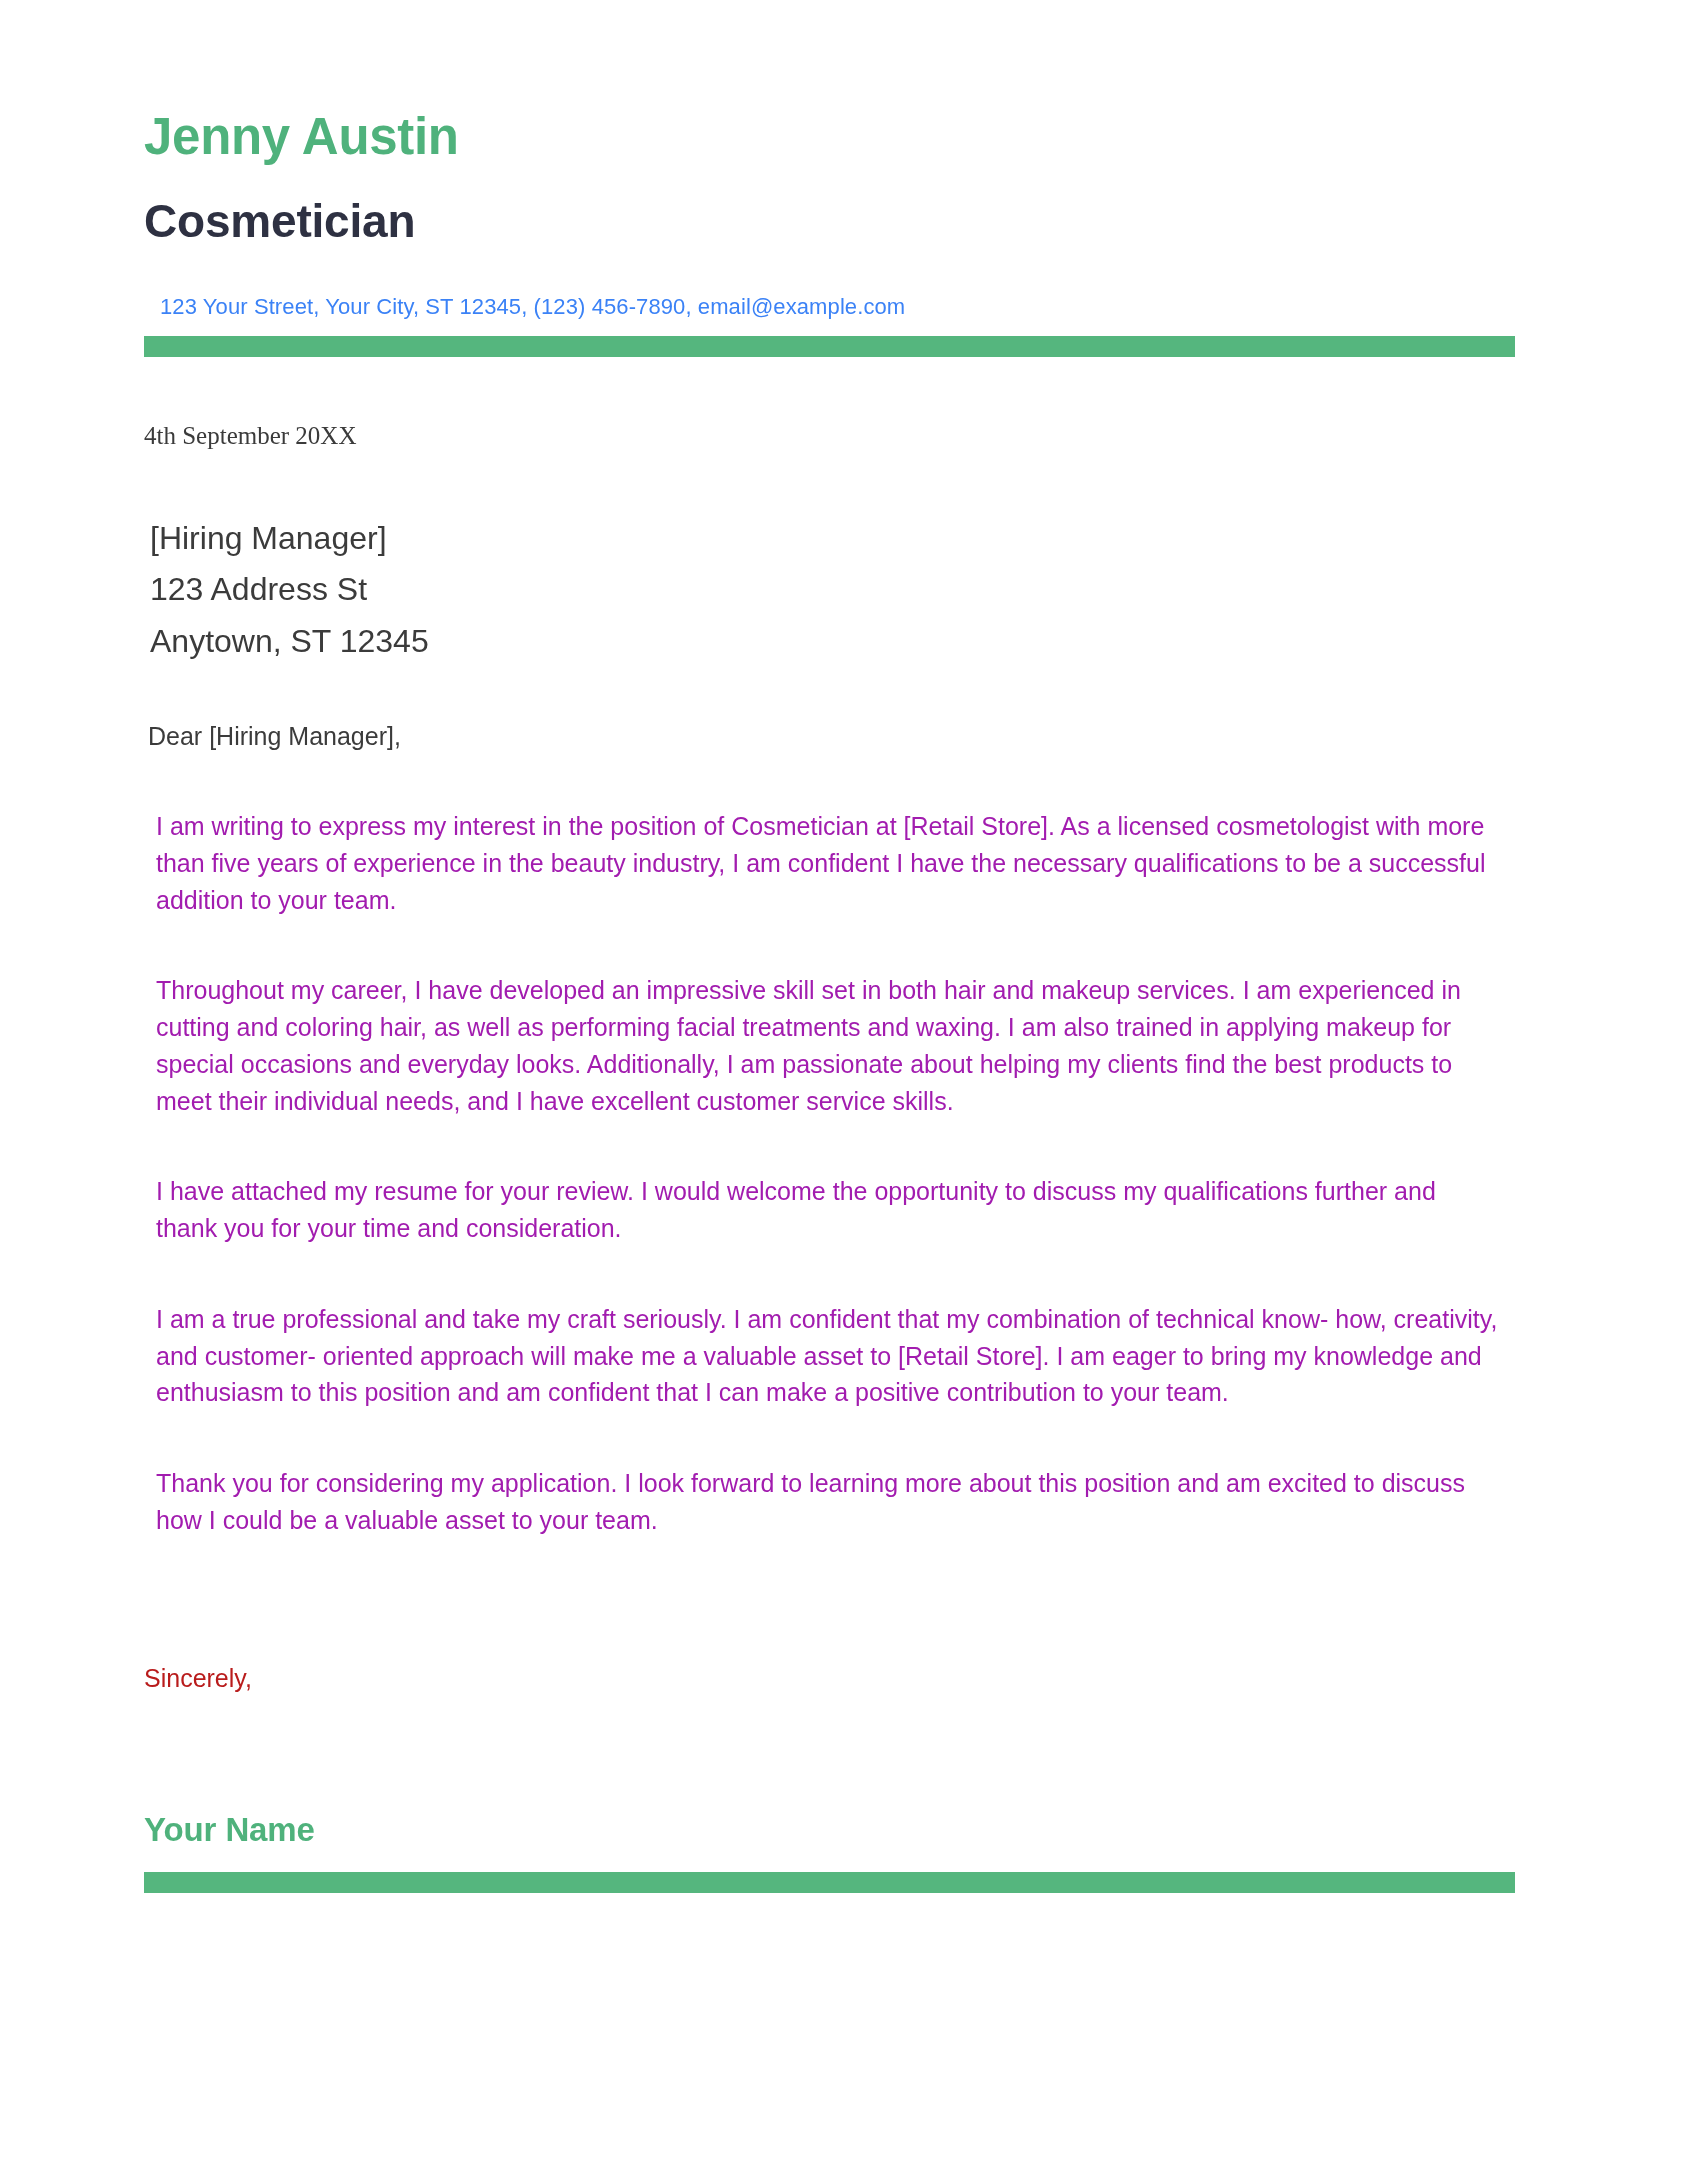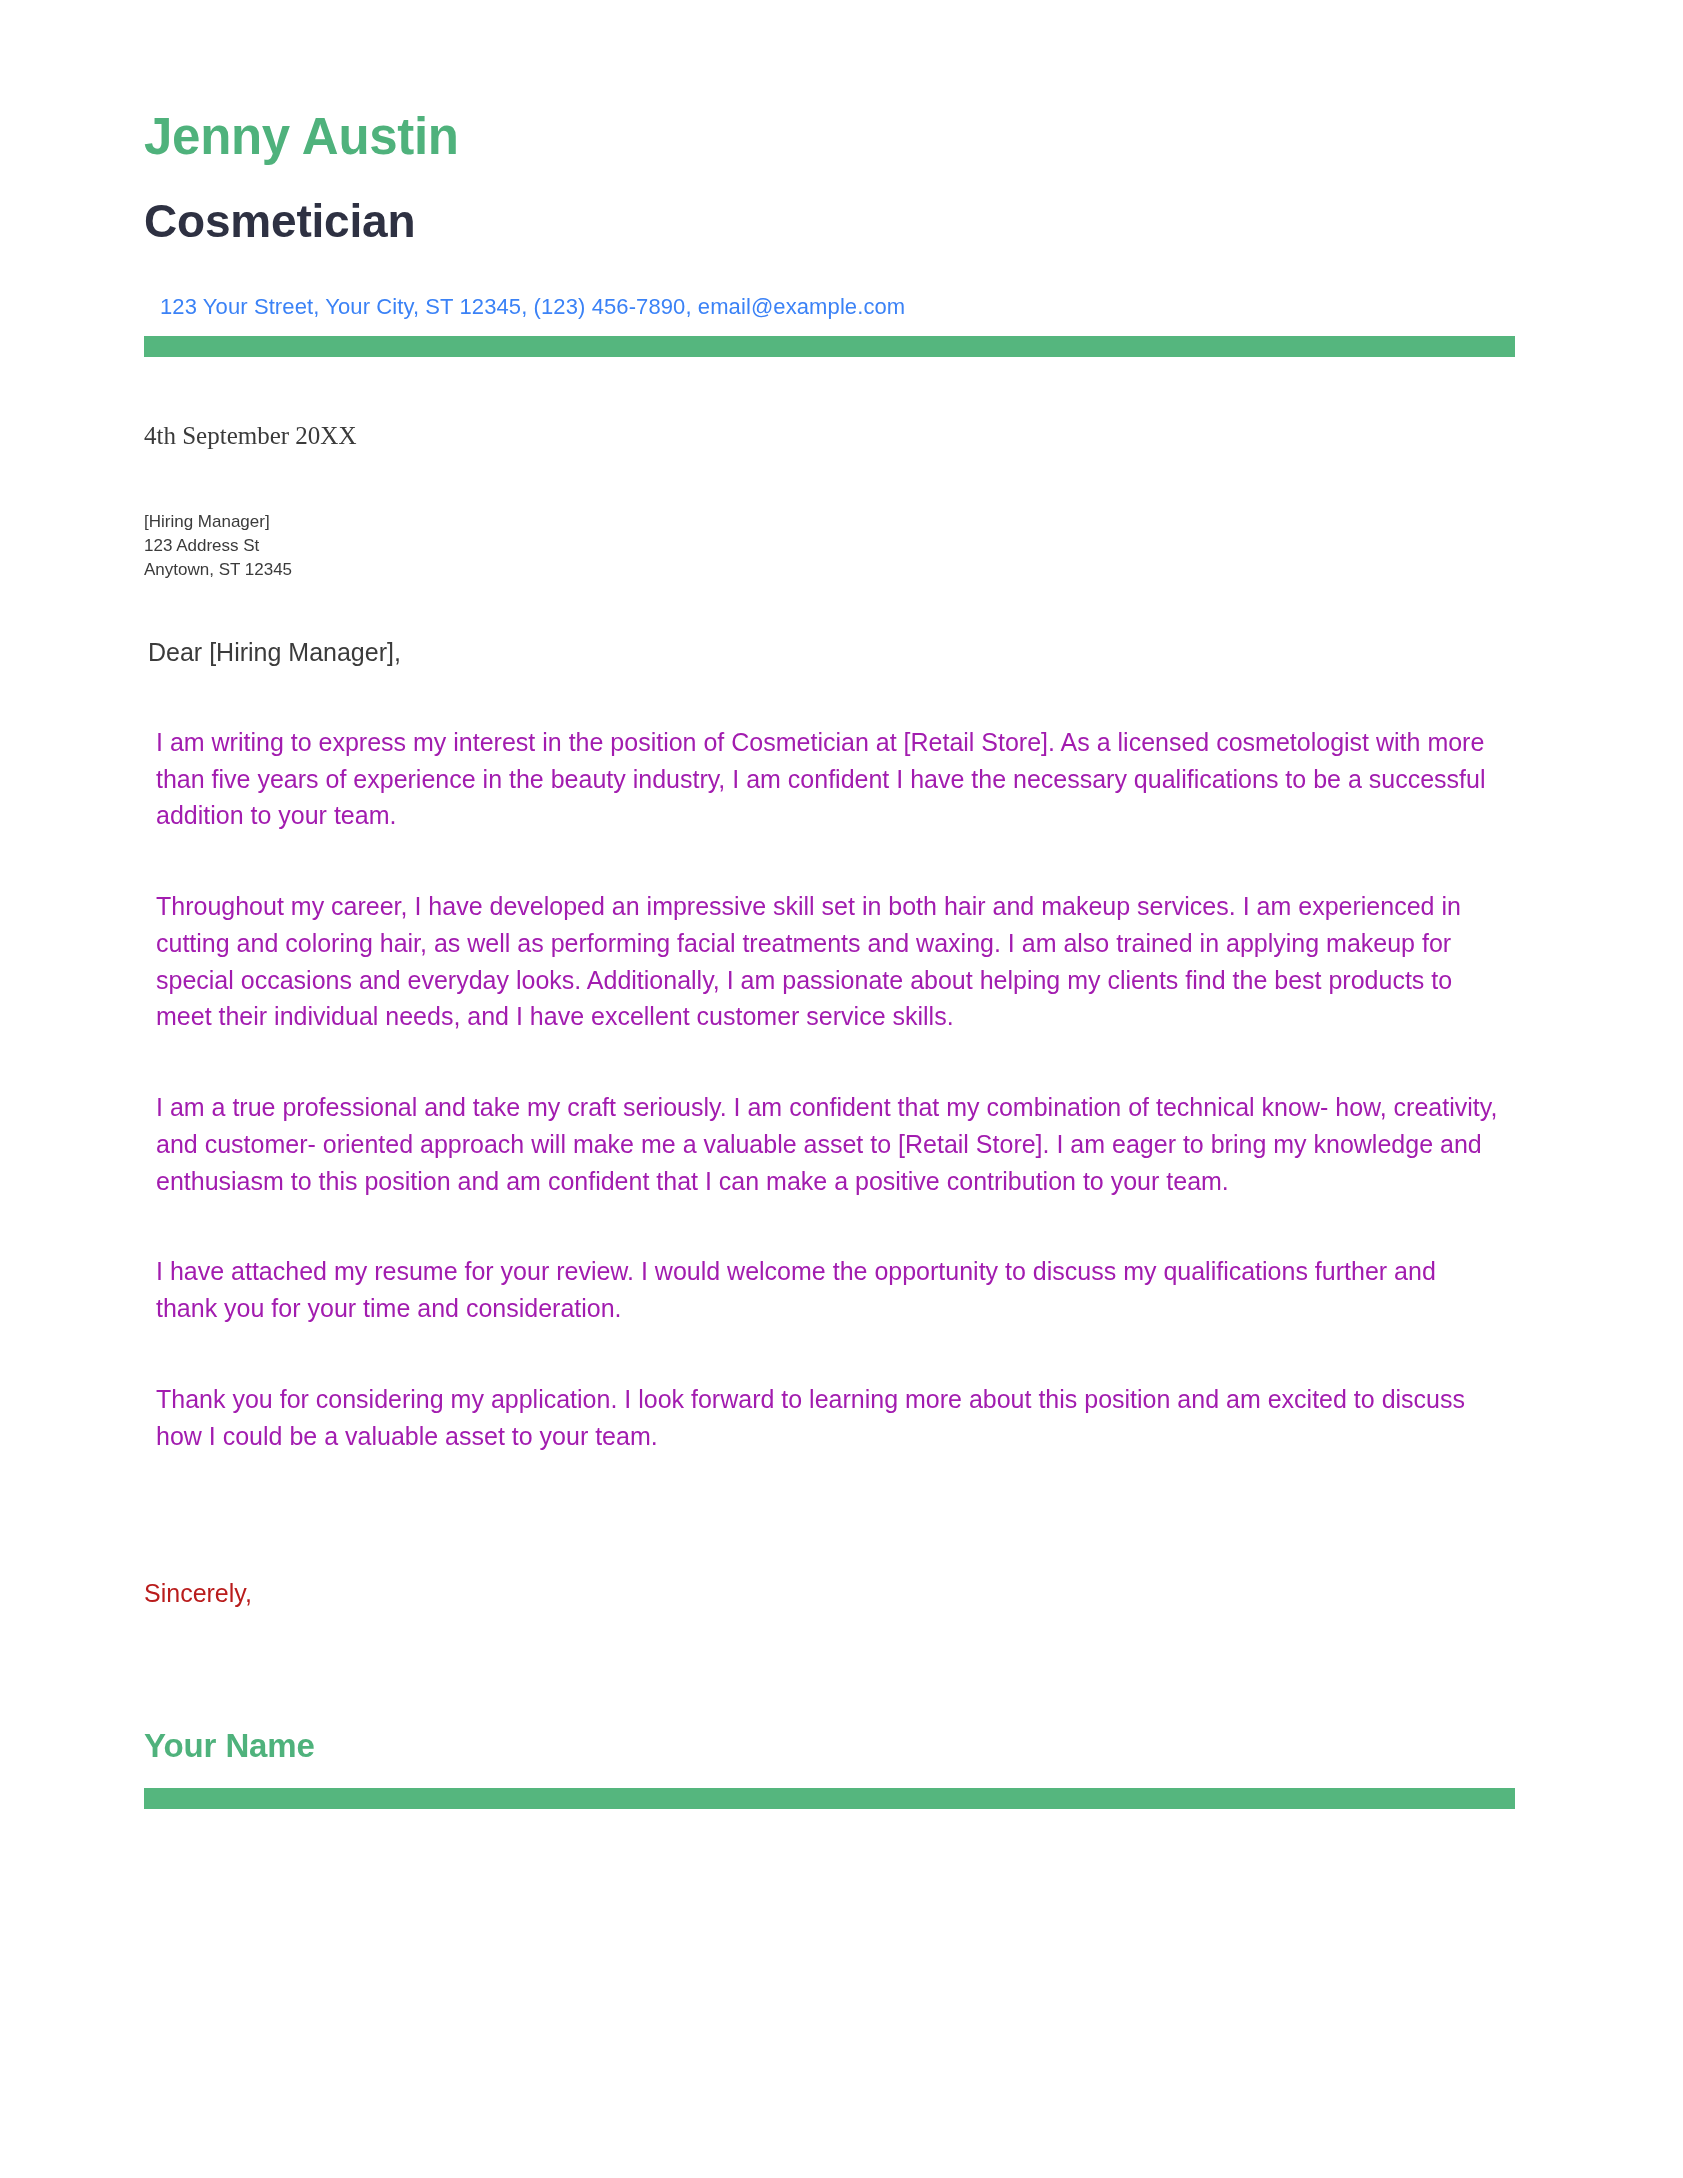--- a/index.html
+++ b/index.html
@@ -92,23 +92,23 @@
     line-height: 1.45;
     color: #3B3B3B;
     font-family: Liberation Serif, serif;
   }
 
   .recipient-block {
     padding-top: 55px;
   }
 
   .recipient-line {
-    margin: 0;
+    margin: 6px;
     padding: 0;
-    font-size: 17px;
+    font-size: 32px;
     line-height: 1.43;
     color: #3B3B3B;
   }
 
   .salutation {
     margin: 4px;
     padding: 47px 0 0 0;
     font-size: 25px;
     line-height: 1.45;
     color: #3B3B3B;
@@ -168,23 +168,23 @@
         <p class="recipient-line">123 Address St</p>
         <p class="recipient-line">Anytown, ST 12345</p>
       </div>
 
       <p class="salutation">Dear [Hiring Manager],</p>
 
       <p class="body-paragraph">I am writing to express my interest in the position of Cosmetician at [Retail Store]. As a licensed cosmetologist with more than five years of experience in the beauty industry, I am confident I have the necessary qualifications to be a successful addition to your team.</p>
 
       <p class="body-paragraph">Throughout my career, I have developed an impressive skill set in both hair and makeup services. I am experienced in cutting and coloring hair, as well as performing facial treatments and waxing. I am also trained in applying makeup for special occasions and everyday looks. Additionally, I am passionate about helping my clients find the best products to meet their individual needs, and I have excellent customer service skills.</p>
 
+      <p class="body-paragraph">I have attached my resume for your review. I would welcome the opportunity to discuss my qualifications further and thank you for your time and consideration.</p>
+
       <p class="body-paragraph">I am a true professional and take my craft seriously. I am confident that my combination of technical know- how, creativity, and customer- oriented approach will make me a valuable asset to [Retail Store]. I am eager to bring my knowledge and enthusiasm to this position and am confident that I can make a positive contribution to your team.</p>
-
-      <p class="body-paragraph">I have attached my resume for your review. I would welcome the opportunity to discuss my qualifications further and thank you for your time and consideration.</p>
 
       <p class="body-paragraph">Thank you for considering my application. I look forward to learning more about this position and am excited to discuss how I could be a valuable asset to your team.</p>
 
       <p class="closing-salutation">Sincerely,</p>
     </div>
 
     <div class="letter-footer">
       <p class="signature-name">Your Name</p>
       <div class="rule-green bottom"></div>
     </div>

